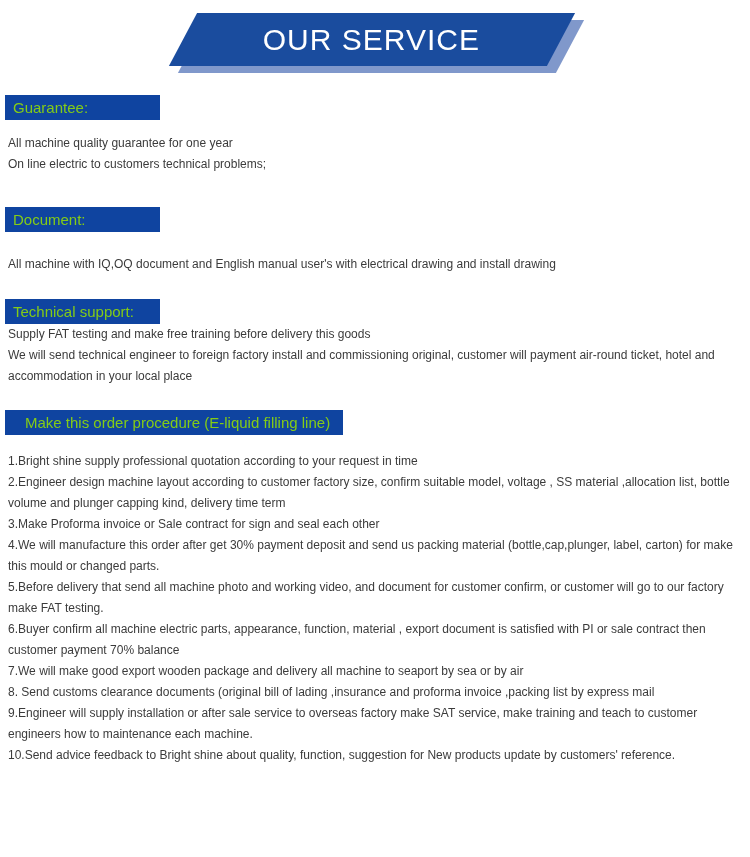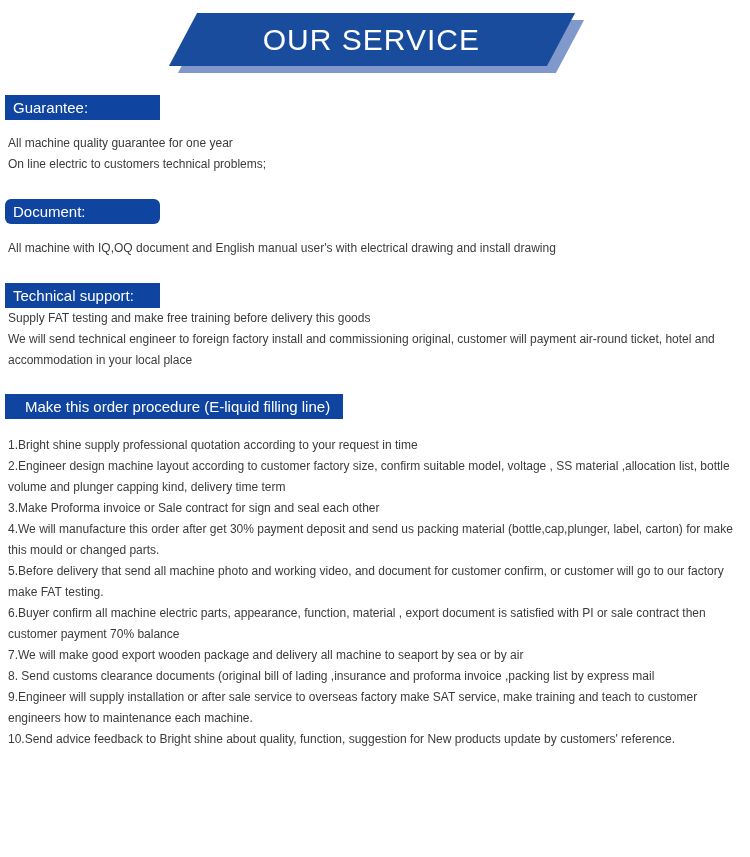--- a/index.html
+++ b/index.html
@@ -40,46 +40,46 @@
   .banner .banner-title {
     transform: skewX(28deg);
     color: #ffffff;
     font-size: 30px;
     letter-spacing: 1px;
     white-space: nowrap;
   }
   
   .section-bar {
     background: #0f44a0;
-    color: #ffffff;
+    color: #84cc16;
     font-size: 15px;
     line-height: 25px;
     height: 25px;
     padding-left: 8px;
     margin-left: 5px;
     box-sizing: border-box;
     overflow: hidden;
     white-space: nowrap;
   }
   .bar-narrow { width: 155px; }
   .bar-wide   { width: 338px; }
   .bar-1 { margin-top: 15px; }
-  .bar-2 { margin-top: 24px; border-radius: 6px; }
+  .bar-2 { margin-top: 32px; }
   .bar-3 { margin-top: 24px; }
   .bar-4 { margin-top: 23px; padding-left: 20px; }
   
   .body-text {
     font-size: 12px;
     line-height: 21px;
     padding-left: 8px;
     padding-right: 6px;
   }
   .body-text p { margin: 0; }
   .body-1 { margin-top: 13px; }
-  .body-2 { margin-top: 14px; }
+  .body-2 { margin-top: 22px; }
   .body-3 { }
   .body-4 { margin-top: 16px; }
 </style>
 </head>
 <body>
 
 <div class="banner-wrap">
   <div class="banner-shadow"></div>
   <div class="banner">
     <span class="banner-title">OUR SERVICE</span>

